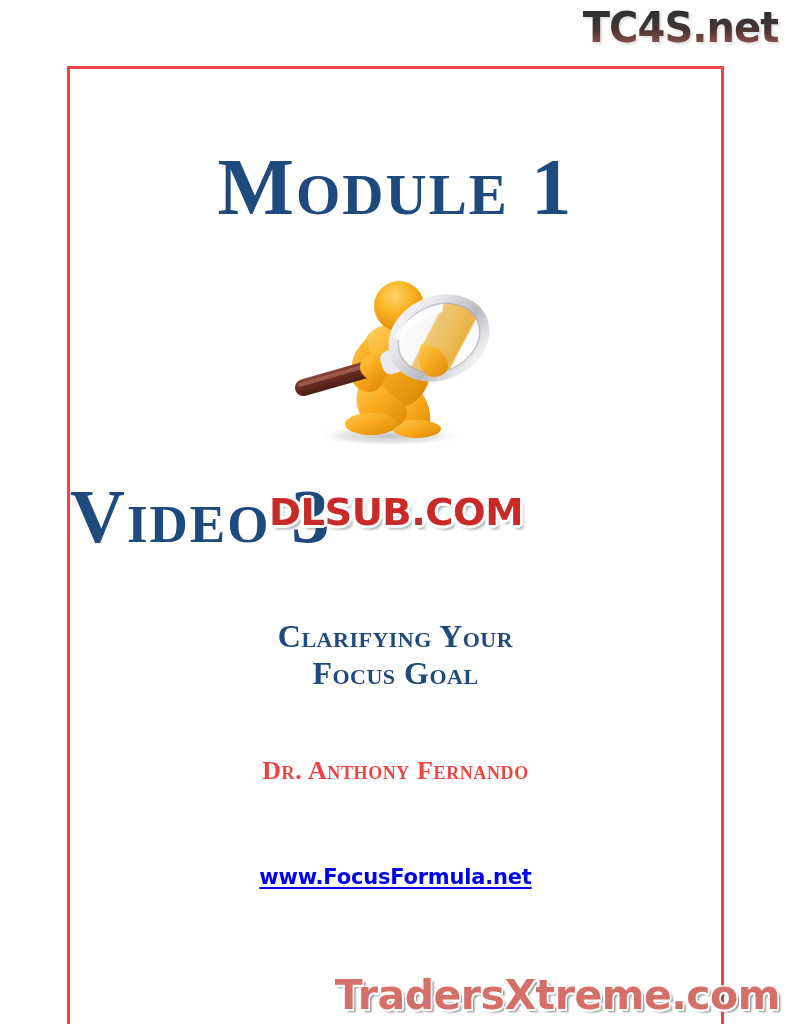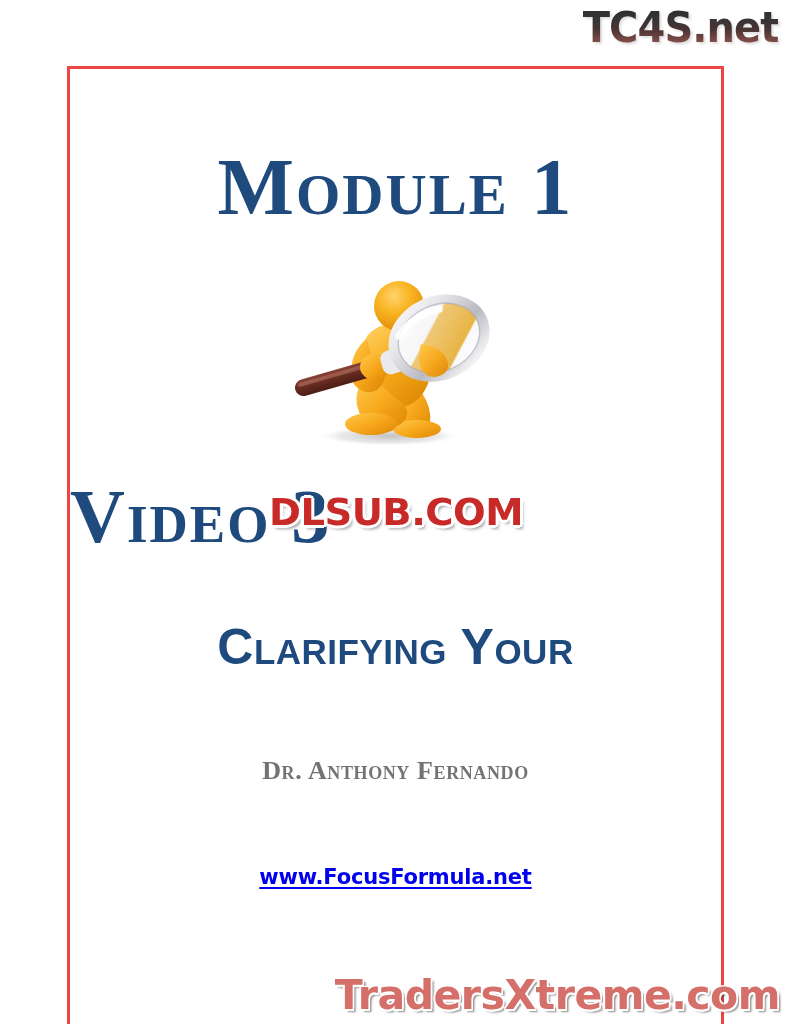--- a/index.html
+++ b/index.html
@@ -106,43 +106,43 @@
     pointer-events: none;
   }
 
   
   #subtitle {
     position: absolute;
     left: 0;
     top: 549px;
     width: 100%;
     text-align: center;
-    font-family: Liberation Sans, sans-serif;
+    font-family: Liberation Serif, serif;
     font-variant: small-caps;
     font-weight: 700;
-    font-size: 50px;
+    font-size: 32px;
     line-height: 1.16;
     letter-spacing: 0.5px;
     color: #1f4a7d;
   }
   #subtitle .sub-line { display: block; }
 
   
   #author {
     position: absolute;
     left: 0;
     top: 687px;
     width: 100%;
     text-align: center;
     font-family: "Liberation Serif", serif;
     font-variant: small-caps;
     font-weight: 700;
     font-size: 26px;
     letter-spacing: 0.6px;
-    color: #737373;
+    color: #ef4444;
   }
 
   
   #site-link-wrap {
     position: absolute;
     left: 0;
     top: 796px;
     width: 100%;
     text-align: center;
   }
@@ -304,20 +304,21 @@
     </svg>
   </div>
 
   <div id="video-block">
     <span id="video-title">Video 3</span>
     <span id="dlsub-stamp">DLSUB.COM</span>
   </div>
 
   <div id="subtitle">
     <span class="sub-line">Clarifying Your</span>
+    <span class="sub-line">Focus Goal</span>
   </div>
 
   <div id="author">Dr. Anthony Fernando</div>
 
   <div id="site-link-wrap">
     <a id="site-link" href="#">www.FocusFormula.net</a>
   </div>
 
 </div>
 

